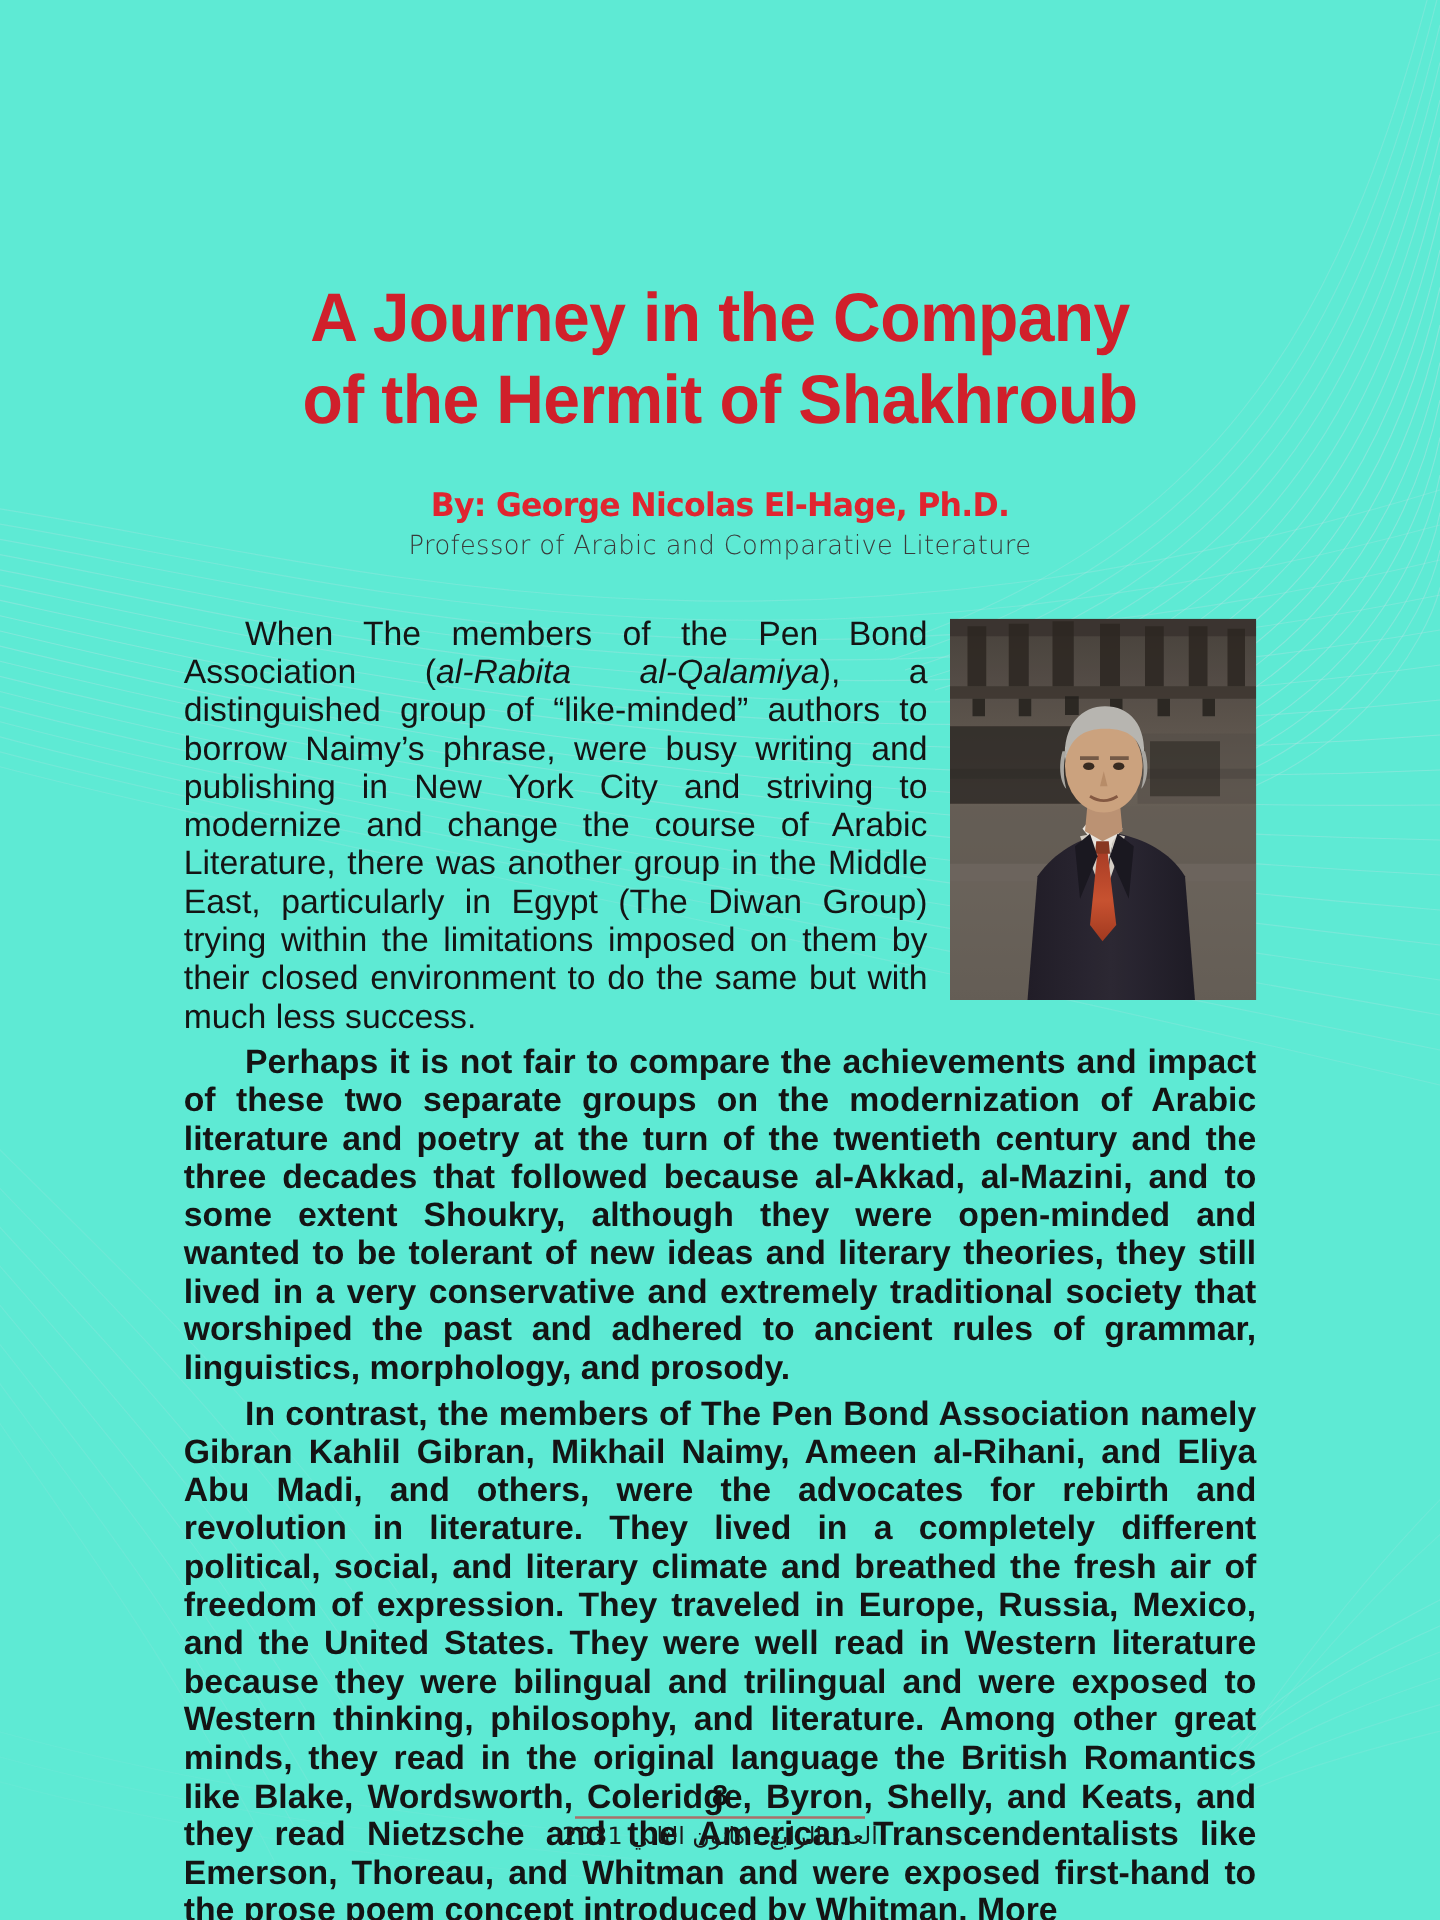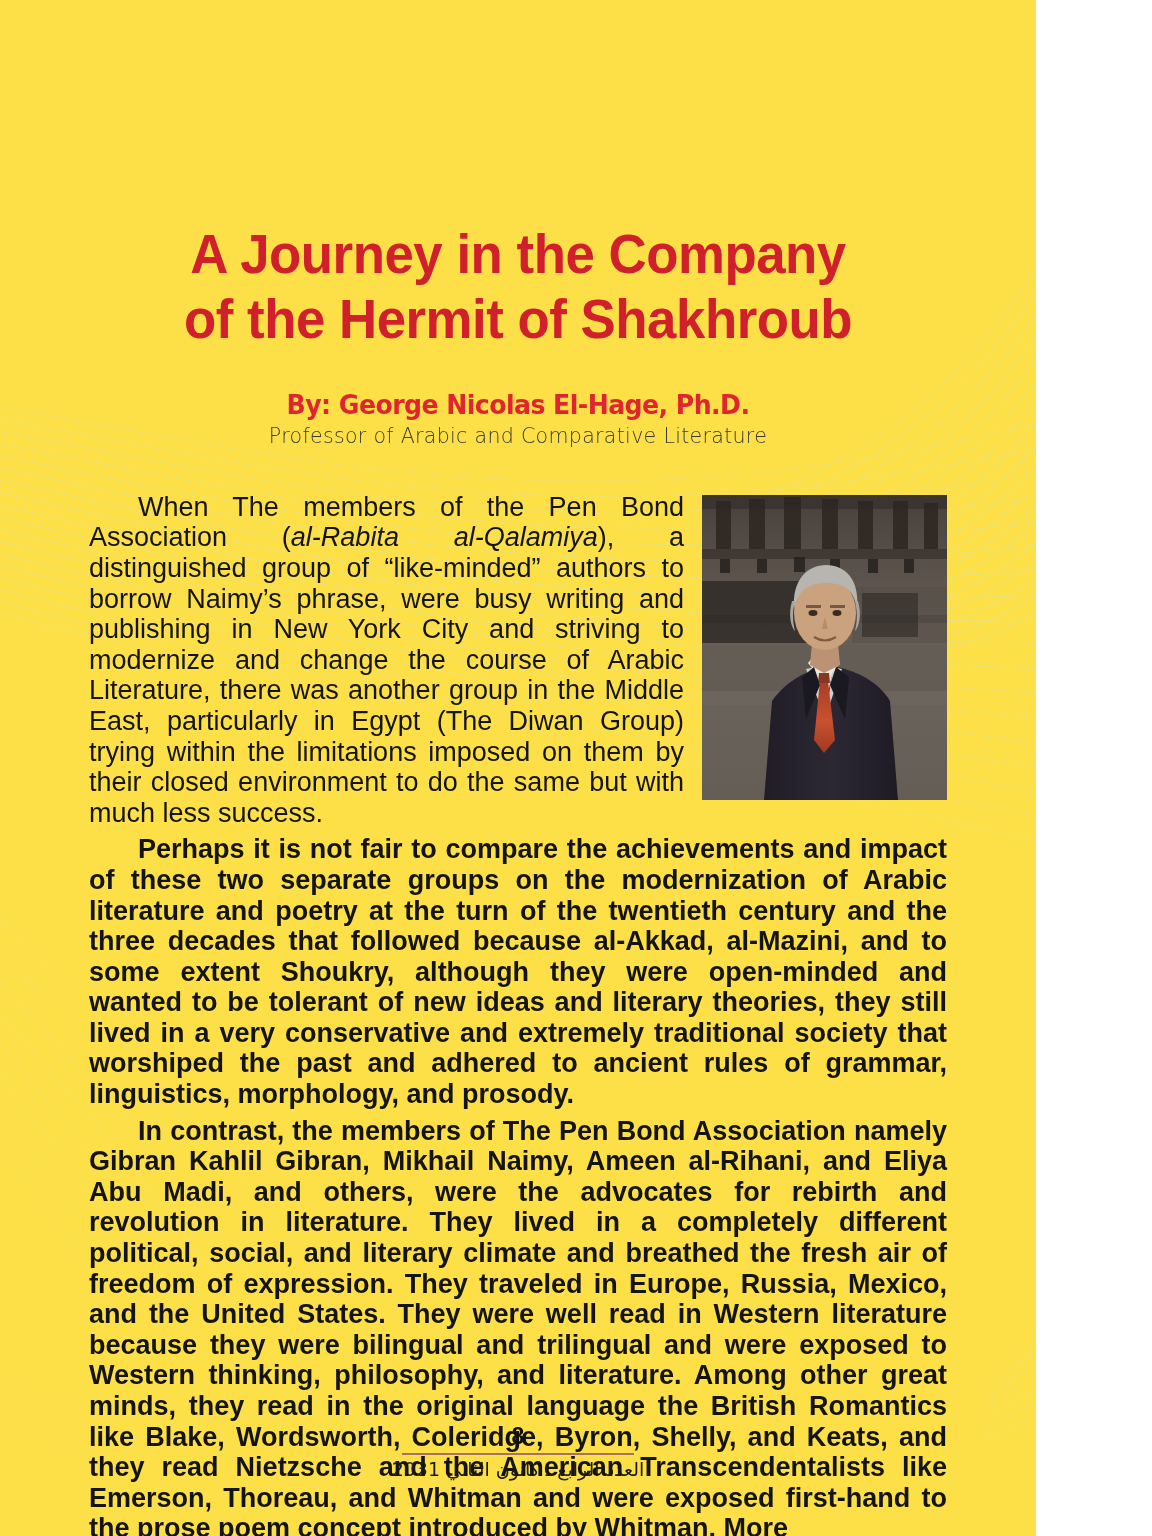--- a/index.html
+++ b/index.html
@@ -6,23 +6,23 @@
     margin: 0;
     padding: 0;
     background: #ffffff;
   }
   body {
     font-family: "Liberation Sans", sans-serif;
   }
 
   .page {
     position: relative;
-    width: 1036px;
+    width: 1152px;
     height: 1536px;
-    background: #fde047;
+    background: #5eead4;
     overflow: hidden;
   }
 
   
   .deco {
     position: absolute;
     inset: 0;
     width: 1152px;
     height: 1536px;
     pointer-events: none;

